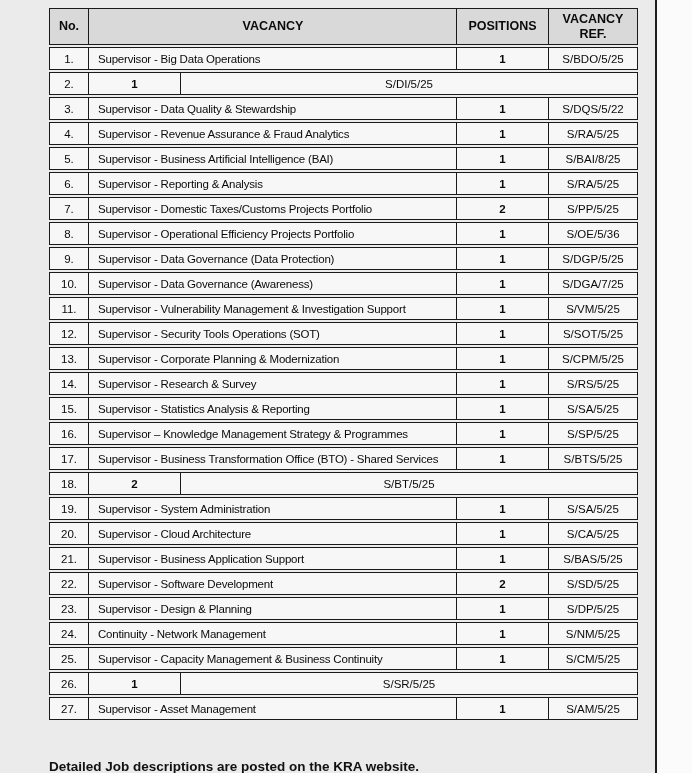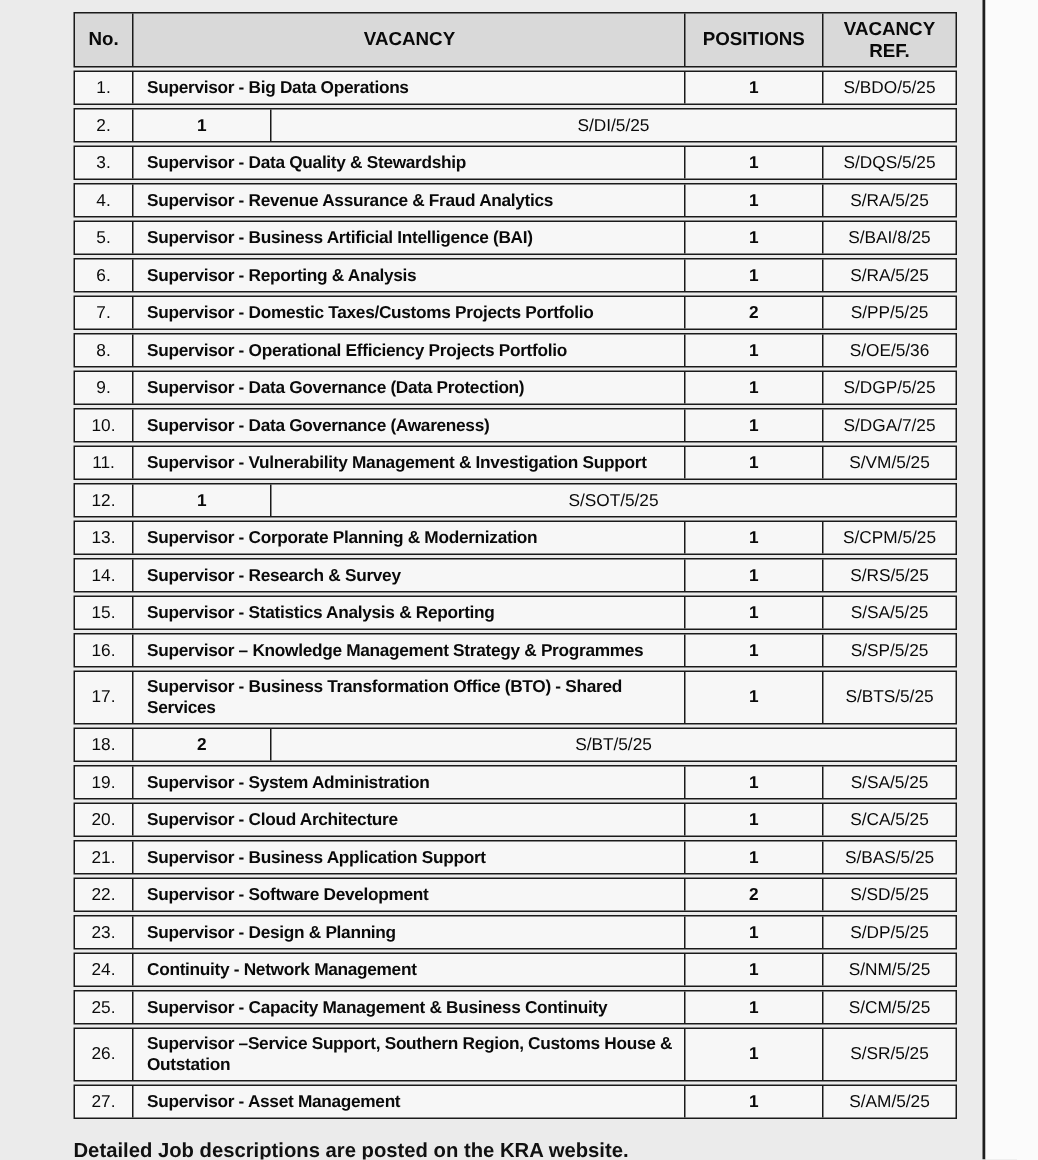--- a/index.html
+++ b/index.html
@@ -45,21 +45,20 @@
     padding: 3px 4px;
   }
   .cell + .cell { border-left: 1px solid #1a1a1a; }
   .c-no  { width: 38px;  flex: none; }
   .c-vac {
     width: 368px; flex: none;
     justify-content: flex-start;
     text-align: left;
     padding-left: 9px; padding-right: 3px;
     letter-spacing: -0.2px;
-    font-weight: bold;
   }
   .c-pos { width: 92px; flex: none; font-weight: bold; }
   .c-ref { flex: 1; }
   .hdr {
     font-weight: bold;
     font-size: 12.5px;
     line-height: 15px;
     letter-spacing: 0;
   }
   .row.header .c-vac {
@@ -108,21 +107,21 @@
         </div>
         <div class="row body">
           <div class="cell c-no">2.</div>
           <div class="cell c-pos">1</div>
           <div class="cell c-ref">S/DI/5/25</div>
         </div>
         <div class="row body">
           <div class="cell c-no">3.</div>
           <div class="cell c-vac">Supervisor - Data Quality &amp; Stewardship</div>
           <div class="cell c-pos">1</div>
-          <div class="cell c-ref">S/DQS/5/25</div>
+          <div class="cell c-ref">S/DQS/5/22</div>
         </div>
         <div class="row body">
           <div class="cell c-no">4.</div>
           <div class="cell c-vac">Supervisor - Revenue Assurance &amp; Fraud Analytics</div>
           <div class="cell c-pos">1</div>
           <div class="cell c-ref">S/RA/5/25</div>
         </div>
         <div class="row body">
           <div class="cell c-no">5.</div>
           <div class="cell c-vac">Supervisor - Business Artificial Intelligence (BAI)</div>
@@ -160,20 +159,21 @@
           <div class="cell c-ref">S/DGA/7/25</div>
         </div>
         <div class="row body">
           <div class="cell c-no">11.</div>
           <div class="cell c-vac">Supervisor - Vulnerability Management &amp; Investigation Support</div>
           <div class="cell c-pos">1</div>
           <div class="cell c-ref">S/VM/5/25</div>
         </div>
         <div class="row body">
           <div class="cell c-no">12.</div>
+          <div class="cell c-vac">Supervisor - Security Tools Operations (SOT)</div>
           <div class="cell c-pos">1</div>
           <div class="cell c-ref">S/SOT/5/25</div>
         </div>
         <div class="row body">
           <div class="cell c-no">13.</div>
           <div class="cell c-vac">Supervisor - Corporate Planning &amp; Modernization</div>
           <div class="cell c-pos">1</div>
           <div class="cell c-ref">S/CPM/5/25</div>
         </div>
         <div class="row body">
@@ -242,21 +242,20 @@
           <div class="cell c-ref">S/NM/5/25</div>
         </div>
         <div class="row body">
           <div class="cell c-no">25.</div>
           <div class="cell c-vac">Supervisor - Capacity Management &amp; Business Continuity</div>
           <div class="cell c-pos">1</div>
           <div class="cell c-ref">S/CM/5/25</div>
         </div>
         <div class="row body">
           <div class="cell c-no">26.</div>
-          <div class="cell c-vac">Supervisor –Service Support, Southern Region, Customs House &amp; Outstation</div>
           <div class="cell c-pos">1</div>
           <div class="cell c-ref">S/SR/5/25</div>
         </div>
         <div class="row body">
           <div class="cell c-no">27.</div>
           <div class="cell c-vac">Supervisor - Asset Management</div>
           <div class="cell c-pos">1</div>
           <div class="cell c-ref">S/AM/5/25</div>
         </div>
       </div>

